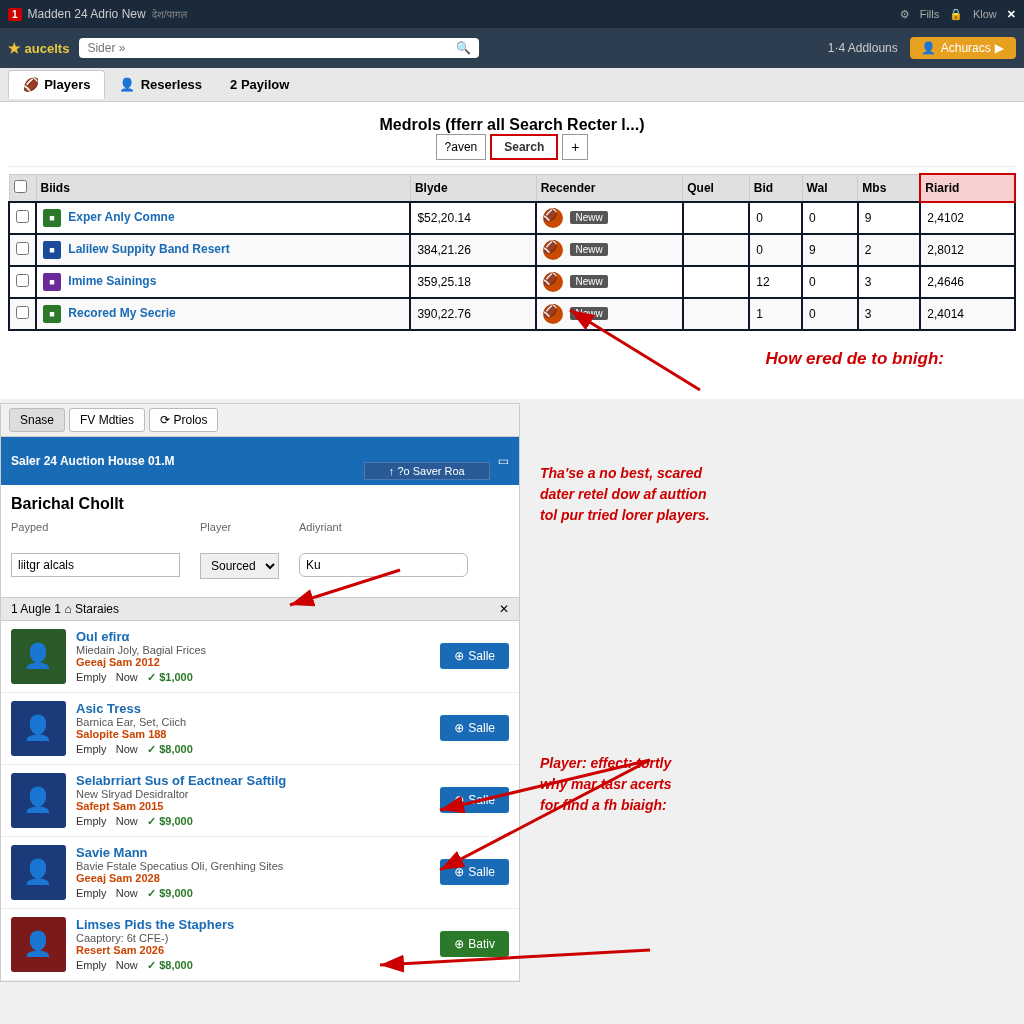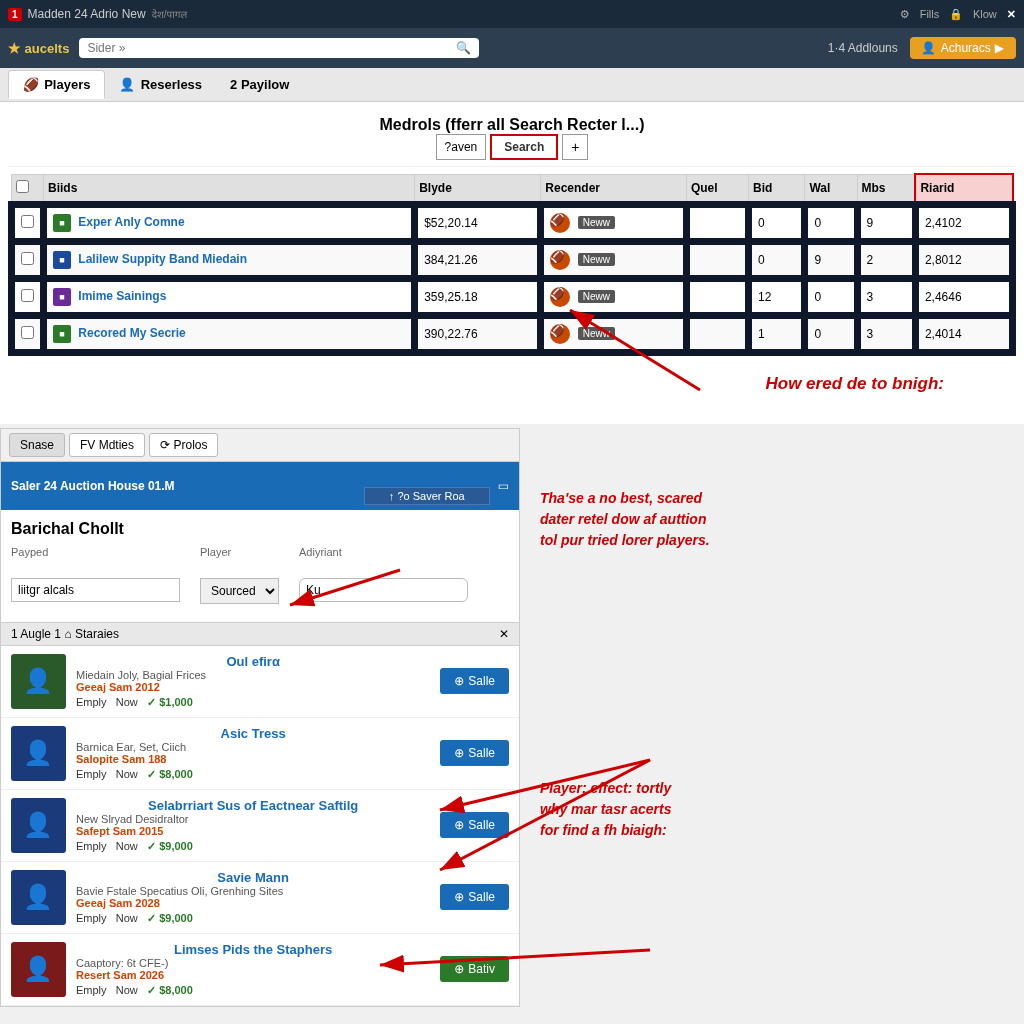--- a/index.html
+++ b/index.html
@@ -113,21 +113,21 @@
     .results-table th {
       background: #e0e0e0;
       padding: 5px 4px;
       text-align: left;
       border: 1px solid #ccc;
       font-weight: bold;
     }
     .results-table th.highlighted { border: 2px solid #cc0000; background: #f8d0d0; }
     .results-table td {
       padding: 5px 6px;
-      border: 7px solid #0f172a;
+      border: 2px solid #0f172a;
       vertical-align: middle;
     }
     .results-table tr:nth-child(even) { background: #f9f9f9; }
     .checkbox-col { width: 20px; }
     .player-link { color: #1a6bb5; text-decoration: none; font-weight: bold; }
     .annotation-text {
       position: absolute;
       color: #cc0000;
       font-size: 15px;
       font-weight: bold;
@@ -236,21 +236,21 @@
       border-radius: 3px;
       flex-shrink: 0;
       overflow: hidden;
       display: flex; align-items: center; justify-content: center;
       color: #ddd; font-size: 22px;
     }
     .player-thumb.green-jersey { background: #2a5a2a; }
     .player-thumb.blue-jersey { background: #1a3a7a; }
     .player-thumb.red-jersey { background: #7a1a1a; }
     .player-info { flex: 1; }
-    .player-name { color: #1a6bb5; font-weight: bold; font-size: 13px; text-decoration: none; display: block; text-align: center; }
+    .player-name { color: #1a6bb5; font-weight: bold; font-size: 13px; text-decoration: none; display: block; }
     .player-details { color: #555; font-size: 11px; }
     .player-team { color: #cc4400; font-size: 11px; font-weight: bold; }
     .player-status { font-size: 11px; color: #333; margin-top: 3px; }
     .price-green { color: #2a7a2a; font-weight: bold; }
     .sell-btn {
       background: #1a6bb5;
       color: white;
       border: none;
       padding: 6px 14px;
       cursor: pointer;
@@ -366,21 +366,21 @@
     <td></td>
     <td>0</td>
     <td>0</td>
     <td>9</td>
     <td>2,4102</td>
   </tr>
         <tr>
     <td class="checkbox-col"><input type="checkbox" style=""></td>
     <td>
       <span style="display:inline-block;width:18px;height:18px;background:#1a4a9a;color:white;font-size:9px;text-align:center;line-height:18px;vertical-align:middle;margin-right:4px;border-radius:2px;">■</span>
-      <a href="#" class="player-link">Lalilew Suppity Band Miedain</a>
+      <a href="#" class="player-link">Lalilew Suppity Band Resert</a>
     </td>
     <td>384,21.26</td>
     <td>
       <span style="display:inline-block;width:20px;height:20px;background:#c84a00;border-radius:50%;vertical-align:middle;margin-right:4px;">🏈</span>
       <span style="background:#555;color:white;padding:1px 5px;border-radius:2px;font-size:10px;">Neww</span>
     </td>
     <td></td>
     <td>0</td>
     <td>9</td>
     <td>2</td>

